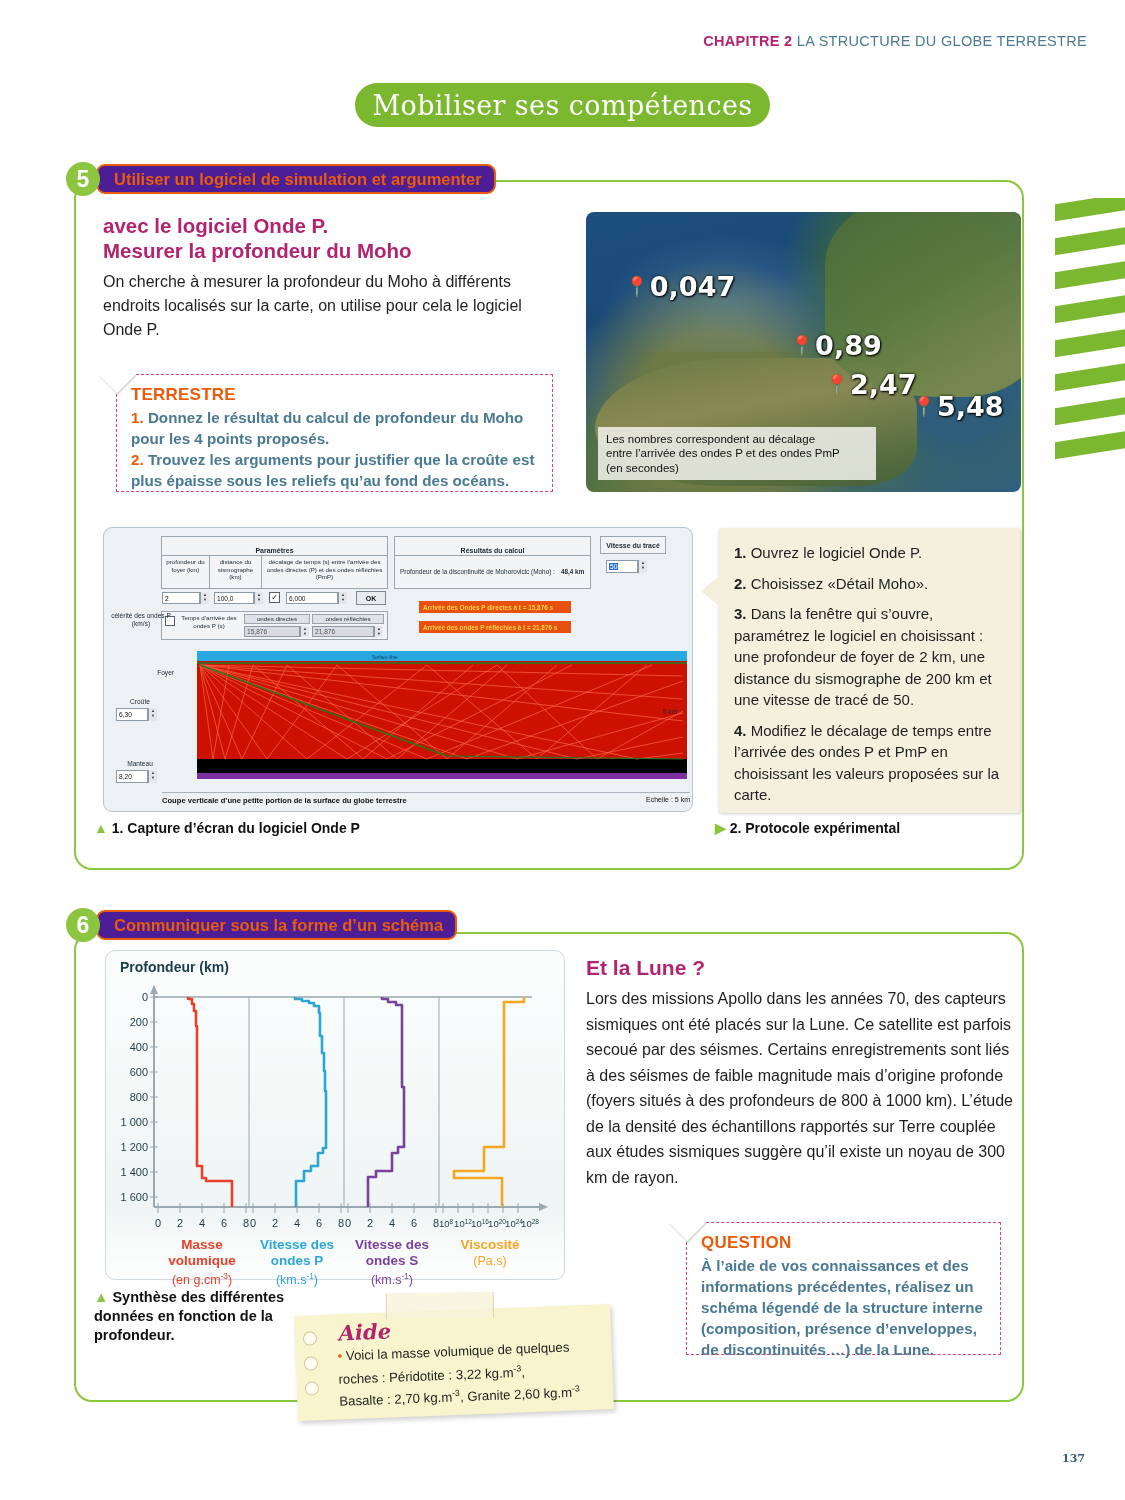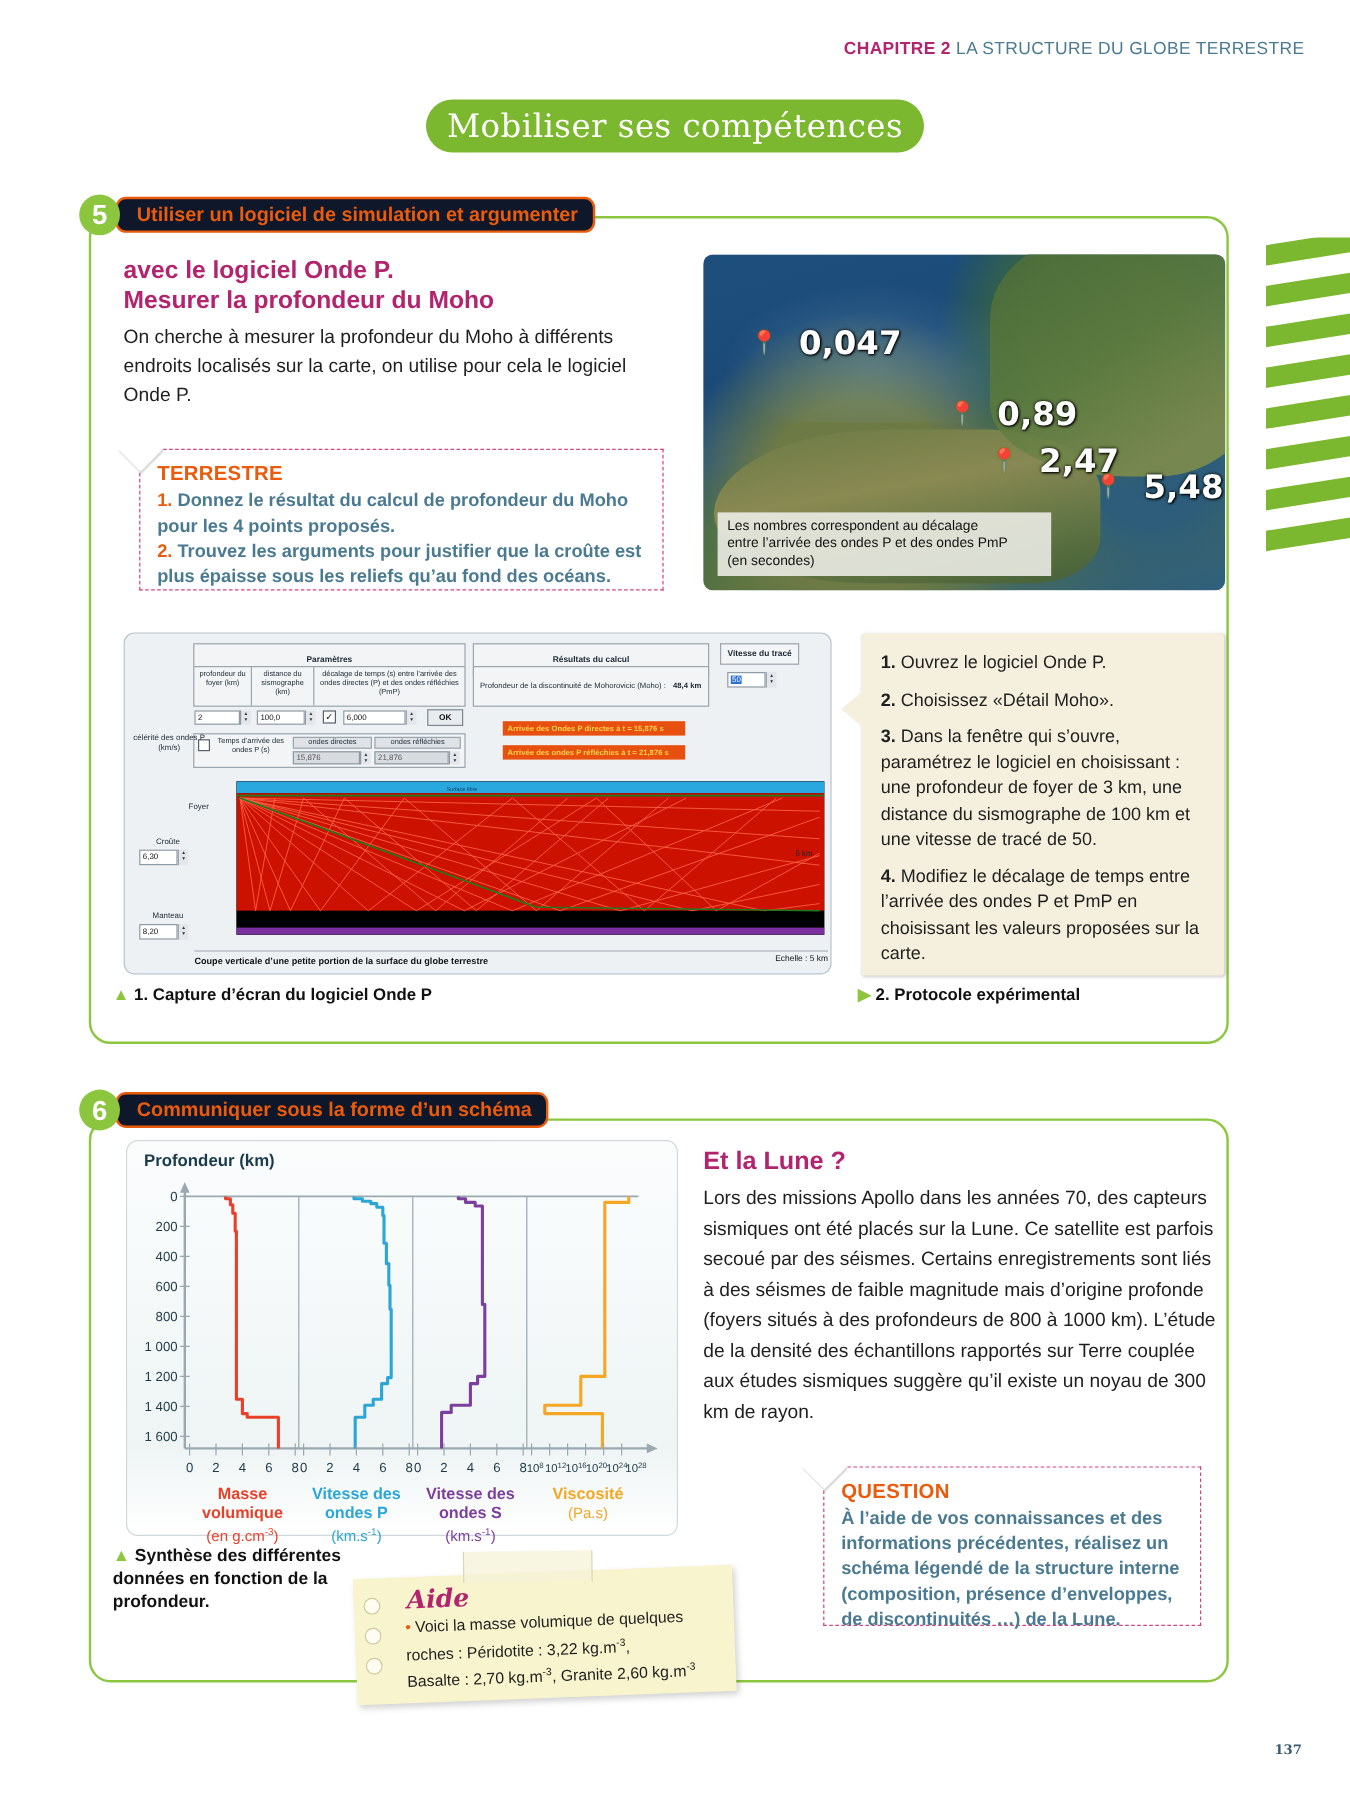--- a/index.html
+++ b/index.html
@@ -32,21 +32,21 @@
 
   
   .ex-block{ position:absolute; border:2.5px solid #8cc63e; border-radius:18px; }
   .ex-badge{
     position:absolute; width:34px; height:34px; border-radius:50%;
     background:#8cc63e; color:#fff; font-weight:bold; font-size:23px;
     display:flex; align-items:center; justify-content:center; z-index:5;
   }
   .ex-title{
     position:absolute; height:30px; border:2px solid #ea5b0c; border-radius:9px;
-    background:#0f172a; color:#ea5b0c; font-weight:bold; font-size:16.5px;
+    background:#4c1d95; color:#ea5b0c; font-weight:bold; font-size:16.5px;
     display:flex; align-items:center; padding:0 12px 0 16px; z-index:4;
   }
 
   
   #sec5{ left:74px; top:180px; width:950px; height:690px; }
   #sec5-badge{ left:66px; top:162px; }
   #sec5-title{ left:96px; top:164px; }
 
   .subhead{ color:#b3246f; font-weight:bold; font-size:20.5px; line-height:25px; }
   .body-txt{ color:#1f1f1f; font-size:16px; line-height:24px; }
@@ -85,21 +85,21 @@
     border-radius:40% 22% 38% 50%/ 35% 45% 40% 30%;
     opacity:.92;
   }
   .satmap .shelf{
     position:absolute; left:4%; top:8%; width:52%; height:42%;
     background:radial-gradient(ellipse at 55% 60%, rgba(120,160,190,.35), rgba(25,70,110,0) 70%);
   }
   .pin{ position:absolute; display:flex; align-items:center; }
   .pin .glyph{ color:#f5d90a; font-size:19px; line-height:1; text-shadow:0 0 2px #7a6b00; }
   .pin .val{
-    color:#fff; font-size:27px; font-weight:600; margin-left:17px;
+    color:#fff; font-size:27px; font-weight:600; margin-left:1px;
     font-family:"DejaVu Sans", sans-serif;
     text-shadow:0 0 3px #000, 1px 1px 2px #000;
   }
   .map-legend{
     position:absolute; left:12px; bottom:12px; width:278px;
     background:rgba(238,238,232,.88); padding:5px 8px;
     font-size:11.5px; line-height:14.5px; color:#111;
   }
 
   
@@ -405,21 +405,21 @@
 
   <div class="sw-caption">
     <span>Coupe verticale d’une petite portion de la surface du globe terrestre</span>
     <span style="font-weight:normal;font-size:7px;">Echelle : 5 km</span>
   </div>
 </div>
 
 <div class="proto">
   <p><b>1.</b> <span>Ouvrez le logiciel Onde P.</span></p>
   <p><b>2.</b> <span>Choisissez «Détail Moho».</span></p>
-  <p><b>3.</b> <span>Dans la fenêtre qui s’ouvre, paramétrez le logiciel en choisissant : une profondeur de foyer de 3 km, une distance du sismographe de 100 km et une vitesse de tracé de 50.</span></p>
+  <p><b>3.</b> <span>Dans la fenêtre qui s’ouvre, paramétrez le logiciel en choisissant : une profondeur de foyer de 2 km, une distance du sismographe de 200 km et une vitesse de tracé de 50.</span></p>
   <p><b>4.</b> <span>Modifiez le décalage de temps entre l’arrivée des ondes P et PmP en choisissant les valeurs proposées sur la carte.</span></p>
 </div>
 
 <div class="fig-cap" style="left:94px; top:820px;">
   <span class="tri-up">▲</span>
   <span>1. Capture d’écran du logiciel Onde P</span>
 </div>
 <div class="fig-cap" style="left:715px; top:820px;">
   <span class="tri-right">▶</span>
   <span>2. Protocole expérimental</span>

